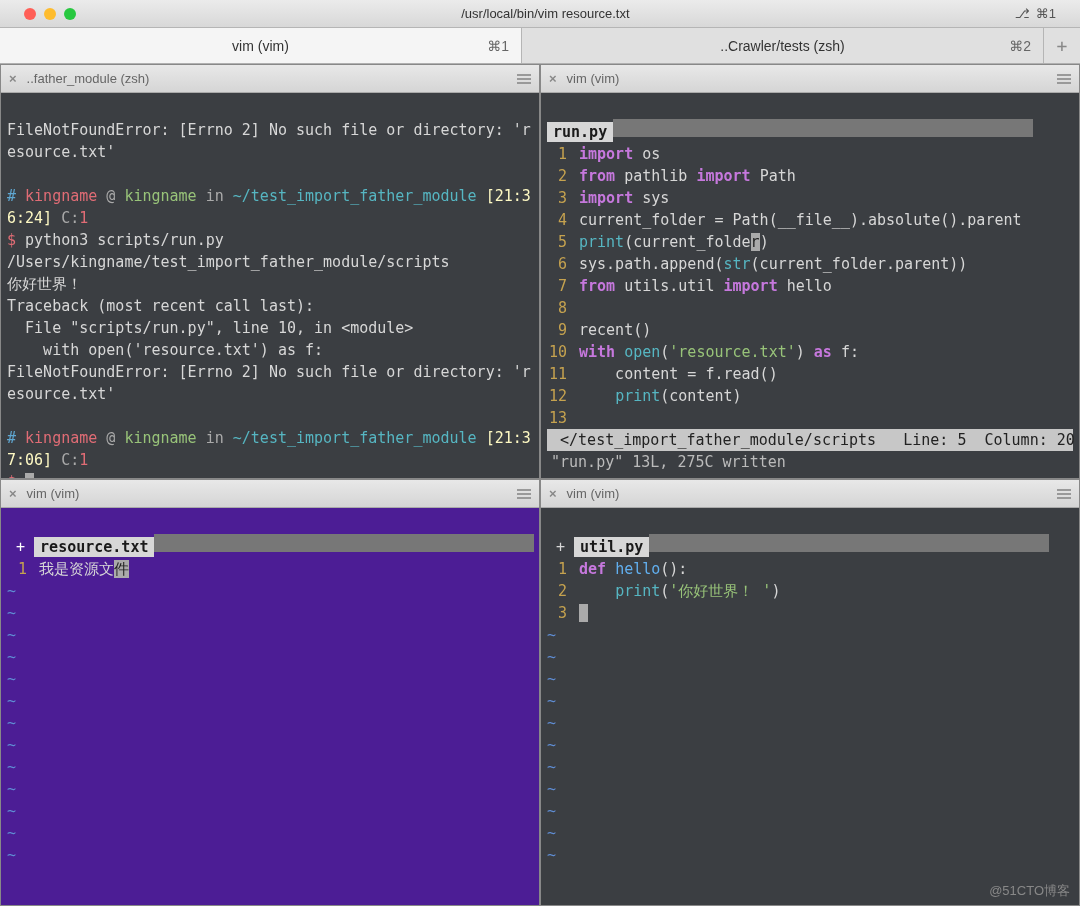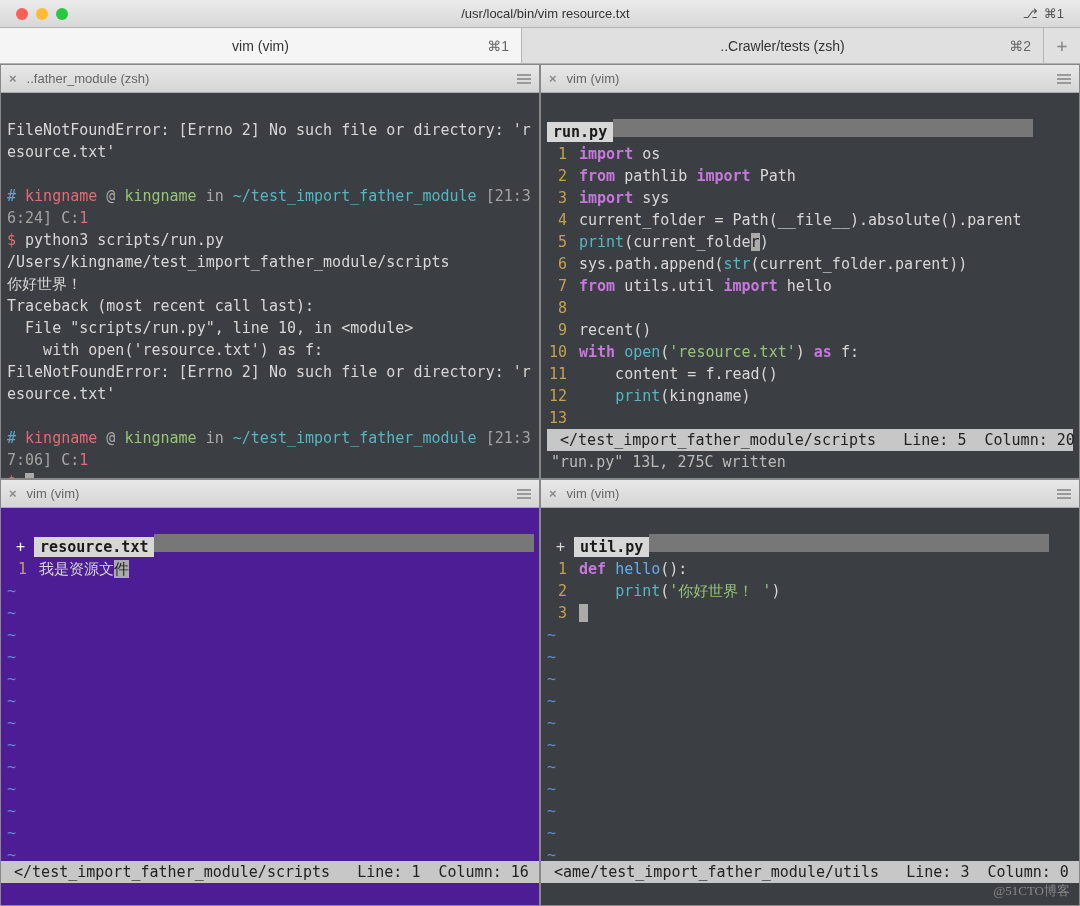--- a/index.html
+++ b/index.html
@@ -1,17 +1,17 @@
 <!DOCTYPE html>
 <html><head>
 <meta charset="utf-8">
 <style>
 * { margin:0; padding:0; box-sizing:border-box; }
 body { width:1080px; height:906px; font-family:Menlo,Monaco,monospace; font-size:15px; background:#3b3e42; color:#d7d7d7; overflow:hidden; }
-.titlebar { height:28px; background:linear-gradient(#ebebeb,#d8d8d8); display:flex; align-items:center; padding:0 16px; border-bottom:1px solid #b5b5b5; }
+.titlebar { height:28px; background:linear-gradient(#ebebeb,#d8d8d8); display:flex; align-items:center; padding:0 24px; border-bottom:1px solid #b5b5b5; }
 .traffic { display:flex; gap:8px; }
 .tl { width:12px; height:12px; border-radius:50%; }
 .red{background:#ff5f57;} .yel{background:#febc2e;} .grn{background:#28c840;}
 .title-center { flex:1; text-align:center; color:#333; font-size:13px; font-family:-apple-system,sans-serif; }
 .title-right { display:flex; align-items:center; gap:6px; color:#555; font-size:13px; font-family:-apple-system,sans-serif; }
 .tabbar { height:36px; display:flex; background:#e0e0e0; border-bottom:1px solid #b0b0b0; }
 .tab { flex:1; display:flex; align-items:center; justify-content:center; border-right:1px solid #b5b5b5; position:relative; font-family:-apple-system,sans-serif; font-size:14px; color:#333; }
 .tab.active { background:#f5f5f5; }
 .tab-sc { position:absolute; right:12px; color:#666; }
 .plus { width:36px; display:flex; align-items:center; justify-content:center; color:#888; font-size:18px; }
@@ -20,28 +20,28 @@
 .pane-head { height:28px; background:linear-gradient(#e8e8e8,#d5d5d5); display:flex; align-items:center; padding:0 8px; color:#666; font-family:-apple-system,sans-serif; font-size:13px; border-bottom:1px solid #aaa; gap:10px; }
 .pane-head .x { color:#888; font-weight:bold; }
 .spacer{flex:1;}
 .menu-icon { display:flex; flex-direction:column; gap:2px; }
 .menu-icon div{ width:14px; height:2px; background:#999; }
 .body { flex:1; background:#3b3e42; padding:4px 6px; line-height:22px; white-space:pre; overflow:hidden; position:relative; }
 .body.black { background:#4c1d95; }
 .filetab { background:#d7d7d7; color:#1a1a1a; padding:1px 6px; font-weight:bold;margin-top:29px; }
 .filetab-rest { background:#777; display:inline-block; height:18px; }
 .gutter { color:#c5a24f; display:inline-block; width:32px; text-align:right; padding-right:12px; } .kw2{color:#c678dd;font-weight:bold;} .fn{color:#56b6c2;} .fnblue{color:#61afef;} .str{color:#98c379;}
-.prompt-hash{color:#5fa7d1;} .prompt-user{color:#e06c75;} .prompt-at{color:#aaa;} .prompt-host{color:#98c379;} .prompt-in{color:#aaa;} .prompt-path{color:#56b6c2;} .prompt-time{color:#a3a3a3;} .prompt-c{color:#aaa;} .prompt-cn{color:#e06c75;}
+.prompt-hash{color:#5fa7d1;} .prompt-user{color:#e06c75;} .prompt-at{color:#aaa;} .prompt-host{color:#98c379;} .prompt-in{color:#aaa;} .prompt-path{color:#56b6c2;} .prompt-time{color:#fef9c3;} .prompt-c{color:#aaa;} .prompt-cn{color:#e06c75;}
 .dollar{color:#e06c75;}
 .err{color:#d7d7d7;}
 .tilde{color:#5f8dd3;}
 .statusbar { background:#c7c7c7; color:#222; padding:0 4px; font-weight:normal; white-space:pre; }
 .msg { color:#bbb; padding:0 4px; }
 .cursor-block { background:#aaa; color:#222; }
-.watermark { position:absolute; right:10px; bottom:6px; color:#888; font-size:13px; font-family:Liberation Serif, serif; }
+.watermark { position:absolute; right:10px; bottom:6px; color:#888; font-size:13px; font-family:Liberation Sans, sans-serif; }
 </style>
 </head>
 <body>
 
 <div class="titlebar">
   <div class="traffic">
     <div class="tl red"></div>
     <div class="tl yel"></div>
     <div class="tl grn"></div>
   </div>
@@ -112,21 +112,21 @@
 <span class="gutter">2</span><span class="kw2">from</span> <span>pathlib</span> <span class="kw2">import</span> <span>Path</span>
 <span class="gutter">3</span><span class="kw2">import</span> <span>sys</span>
 <span class="gutter">4</span><span>current_folder = Path(</span><span>__file__</span><span>).absolute().parent</span>
 <span class="gutter">5</span><span class="fn">print</span><span>(current_folde</span><span class="cursor-block">r</span><span>)</span>
 <span class="gutter">6</span><span>sys.path.append(</span><span class="fn">str</span><span>(current_folder.parent))</span>
 <span class="gutter">7</span><span class="kw2">from</span> <span>utils.util</span> <span class="kw2">import</span> <span>hello</span>
 <span class="gutter">8</span>
 <span class="gutter">9</span><span>recent()</span>
 <span class="gutter">10</span><span class="kw2">with</span> <span class="fn">open</span><span>(</span><span class="str">'resource.txt'</span><span>)</span> <span class="kw2">as</span><span> f:</span>
 <span class="gutter">11</span><span>    content = f.read()</span>
-<span class="gutter">12</span><span>    </span><span class="fn">print</span><span>(kingname)</span>
+<span class="gutter">12</span><span>    </span><span class="fn">print</span><span>(content)</span>
 <span class="gutter">13</span>
 <div class="statusbar"> &lt;/test_import_father_module/scripts   Line: 5  Column: 20</div><div class="msg">"run.py" 13L, 275C written</div></div>
 </div>
 
 <div class="pane">
   <div class="pane-head">
     <span class="x">×</span>
     <span>vim (vim)</span>
     <div class="spacer"></div>
     <div class="menu-icon">
@@ -144,21 +144,21 @@
 <span class="tilde">~</span>
 <span class="tilde">~</span>
 <span class="tilde">~</span>
 <span class="tilde">~</span>
 <span class="tilde">~</span>
 <span class="tilde">~</span>
 <span class="tilde">~</span>
 <span class="tilde">~</span>
 <span class="tilde">~</span>
 <span class="tilde">~</span>
-<div style="position:absolute;left:0;right:0;bottom:0"><div class="statusbar"> &lt;/test_import_father_module/scripts   Line: 1  Column: 16</div><div style="height:22px"></div></div></div>
+<div style="position:absolute;left:0;right:0;bottom:0"><div style="height:22px"></div></div></div>
 </div>
 
 <div class="pane">
   <div class="pane-head">
     <span class="x">×</span>
     <span>vim (vim)</span>
     <div class="spacer"></div>
     <div class="menu-icon">
           <div></div>
           <div></div>
@@ -174,18 +174,18 @@
 <span class="tilde">~</span>
 <span class="tilde">~</span>
 <span class="tilde">~</span>
 <span class="tilde">~</span>
 <span class="tilde">~</span>
 <span class="tilde">~</span>
 <span class="tilde">~</span>
 <span class="tilde">~</span>
 <span class="tilde">~</span>
 <span class="tilde">~</span>
-<div style="position:absolute;left:0;right:0;bottom:0"><div class="statusbar"> &lt;ame/test_import_father_module/utils   Line: 3  Column: 0</div><div style="height:22px"></div></div></div>
+<div style="position:absolute;left:0;right:0;bottom:0"><div style="height:22px"></div></div></div>
 </div>
 
 </div>
 
 <div class="watermark">@51CTO博客</div>
 
 </body></html>

